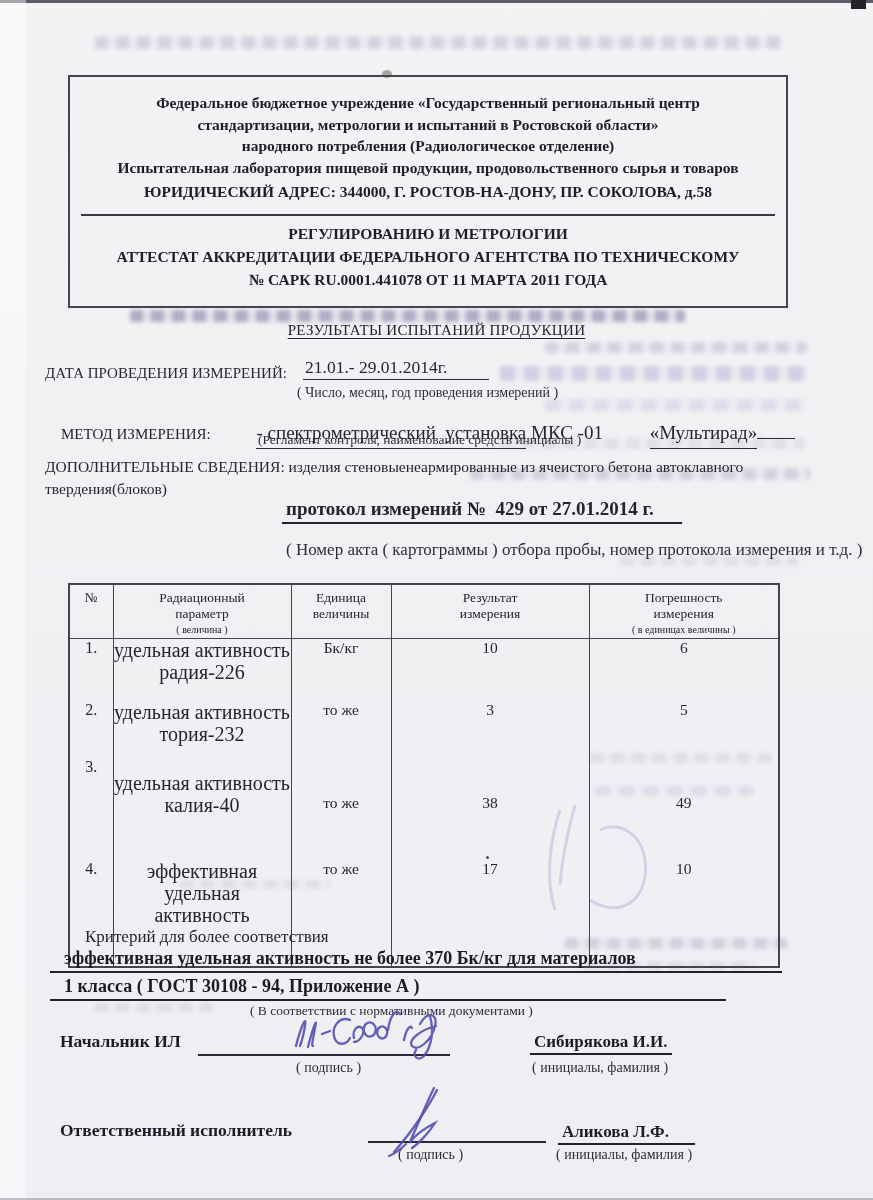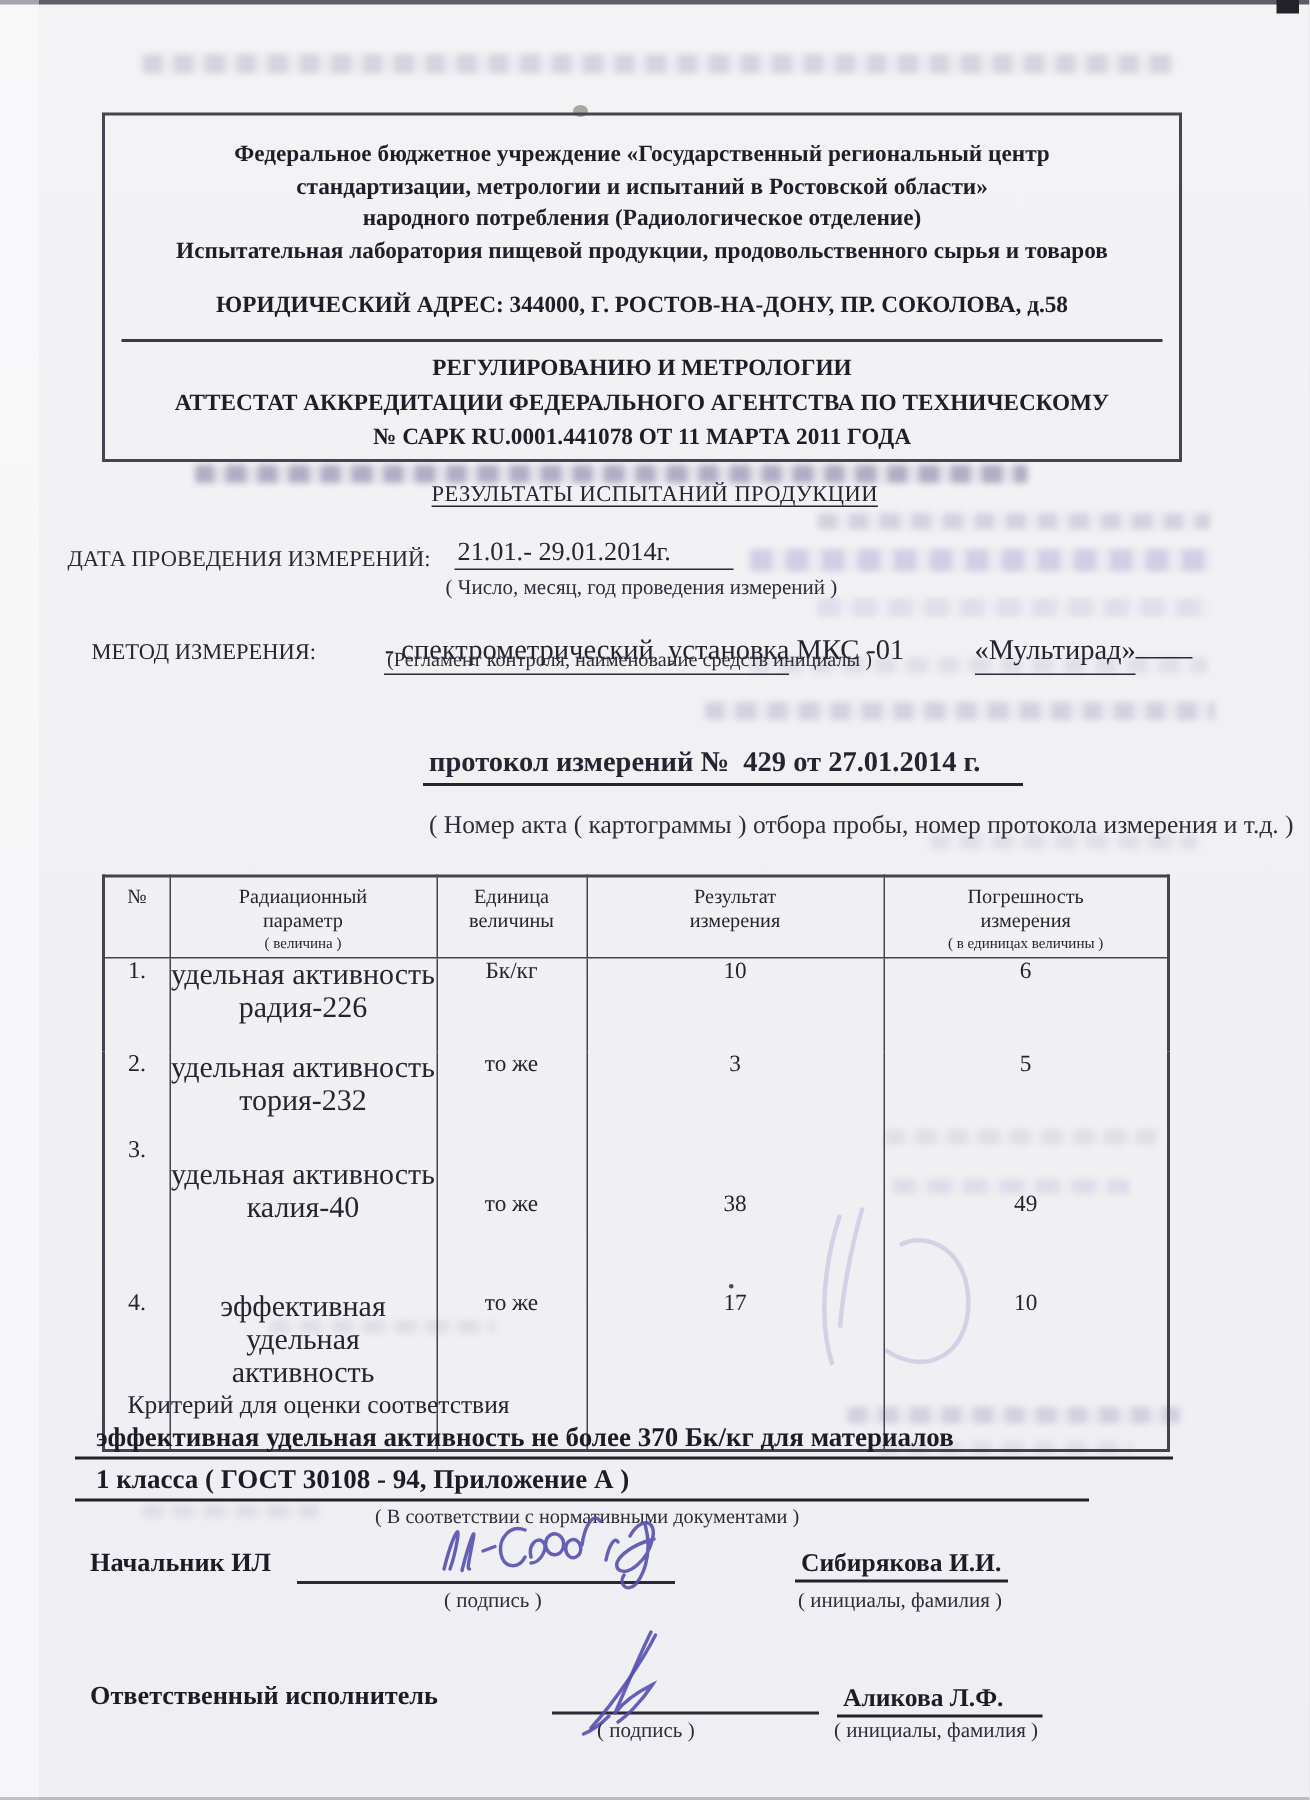--- a/index.html
+++ b/index.html
@@ -30,21 +30,21 @@
   .bleed.faint{opacity:.45;}
   .bleed.vfaint{opacity:.25;}
   
   .header-box{
     left:68px;top:75px;width:716px;height:229px;
     border:2px solid #46454f;
     text-align:center;
   }
   .org-line{font-weight:bold;font-size:15.5px;line-height:21.5px;color:#1f1e28;}
   .org-block{padding-top:15px;}
-  .addr-line{margin-top:15px;}
+  .addr-line{margin-top:3px;}
   .box-divider{margin:11px auto 6px auto;width:97%;border-top:2px solid #3b3a44;}
   .att-line{font-weight:bold;font-size:15.5px;line-height:23px;color:#1f1e28;}
   
   .results-title{left:0;top:322px;width:873px;text-align:center;font-size:15px;letter-spacing:.3px;
     text-decoration:underline;text-underline-offset:3px;}
   .field-label{font-size:15px;color:#2a2834;}
   .date-label{left:45px;top:365px;}
   .date-value{left:303px;top:357px;font-size:17.5px;border-bottom:1.5px solid #2b2935;padding:0 42px 1px 2px;}
   .small-cap{font-size:14px;color:#2e2c38;}
   .date-caption{left:297px;top:385px;}
@@ -137,20 +137,23 @@
 
   <div class="abs field-label date-label">ДАТА ПРОВЕДЕНИЯ ИЗМЕРЕНИЙ:</div>
   <div class="abs date-value">21.01.- 29.01.2014г.</div>
   <div class="abs small-cap date-caption">( Число, месяц, год проведения измерений )</div>
 
   <div class="abs method-line">
     <span class="lbl">МЕТОД ИЗМЕРЕНИЯ:</span><span class="lbl"> </span><span class="val und">- спектрометрический  установка</span><span class="val"> МКС -01 </span><span class="val und">«Мультирад»</span><span class="method-tail"></span>
   </div>
   <div class="abs small-cap method-caption">(Регламент контроля, наименование средств инициалы )</div>
 
+  <div class="abs additional">
+    <span>ДОПОЛНИТЕЛЬНЫЕ СВЕДЕНИЯ:</span><span> изделия стеновыенеармированные из ячеистого бетона автоклавного твердения(блоков)</span>
+  </div>
 
   <div class="abs protocol-line">протокол измерений №  429 от 27.01.2014 г.</div>
   <div class="abs small-cap protocol-caption">( Номер акта ( картограммы ) отбора пробы, номер протокола измерения и т.д. )</div>
 
   <table class="results">
     <colgroup>
       <col style="width:44px">
         <col style="width:178px">
         <col style="width:100px">
         <col style="width:198px">
@@ -234,21 +237,21 @@
       </tr>
     </tbody>
   </table>
 
   <div class="abs dot-mark" style="left:486px;top:856px;"></div>
 
   <svg class="abs table-bleed" style="left:520px;top:800px;" width="160" height="130" viewBox="0 0 160 130">
     <path d="M40,10 C30,40 25,80 35,110 M55,5 C48,30 42,60 40,85 M70,100 C100,120 130,100 125,60 C122,35 100,20 80,30"></path>
   </svg>
 
-  <div class="abs criteria-title">Критерий для оценки соответствия</div>
+  <div class="abs criteria-title">Критерий для более соответствия</div>
   <div class="abs criteria-line criteria-1">эффективная  удельная  активность не более 370  Бк/кг для материалов</div>
   <div class="abs criteria-line criteria-2">1 класса    ( ГОСТ  30108 - 94, Приложение А )</div>
   <div class="abs small-cap criteria-caption">(  В соответствии с нормативными  документами )</div>
 
   <div class="abs sig-role" style="left:60px;top:1031px;">Начальник ИЛ</div>
   <div class="abs sig-line" style="left:198px;top:1054px;width:252px;"></div>
   <svg class="abs sig-svg" style="left:288px;top:1000px;" width="165" height="58" viewBox="0 0 165 58">
     <path d="M8,46 C13,26 19,14 17,26 C15,38 12,46 12,46 M20,47 C25,27 30,15 27,28 C25,40 23,46 25,46"></path>
     <path d="M34,34 l8,-3"></path>
     <path d="M62,20 C52,16 44,26 46,36 C48,46 58,46 62,38 M66,38 C64,30 70,24 74,28 C78,32 72,42 66,42 M84,36 a6,7 0 1,1 0.2,-0.1 M96,38 a5,6 0 1,1 0.2,-0.1 M100,30 C102,16 108,8 112,14 M116,40 C118,30 122,24 124,28"></path>

